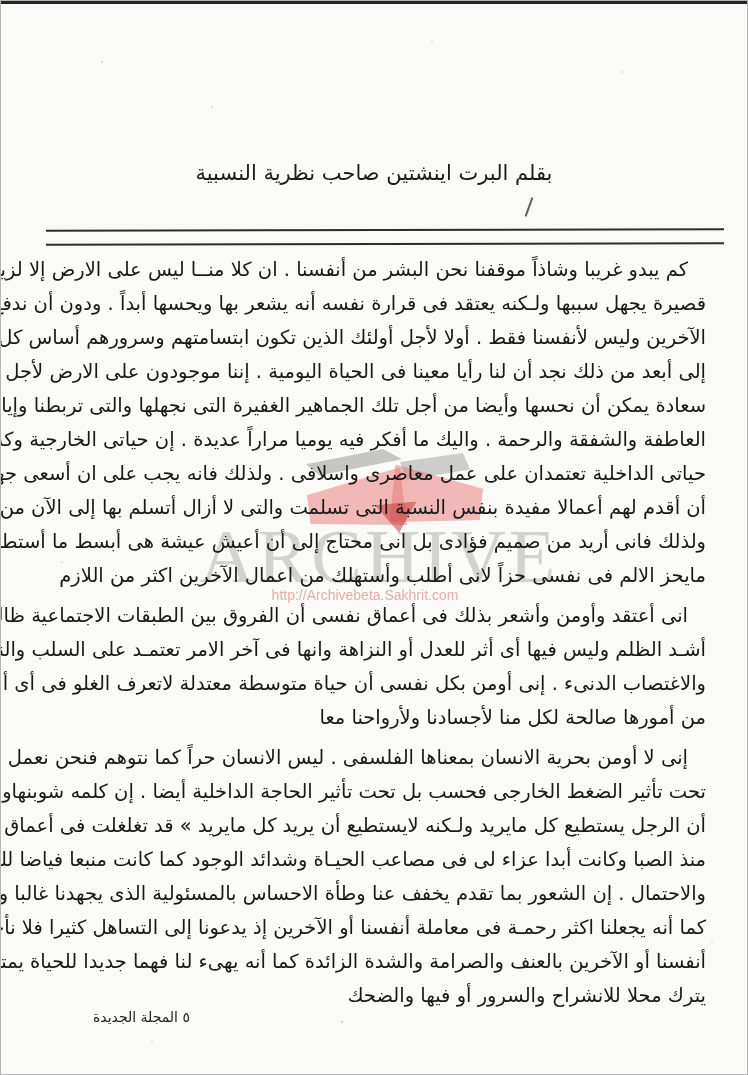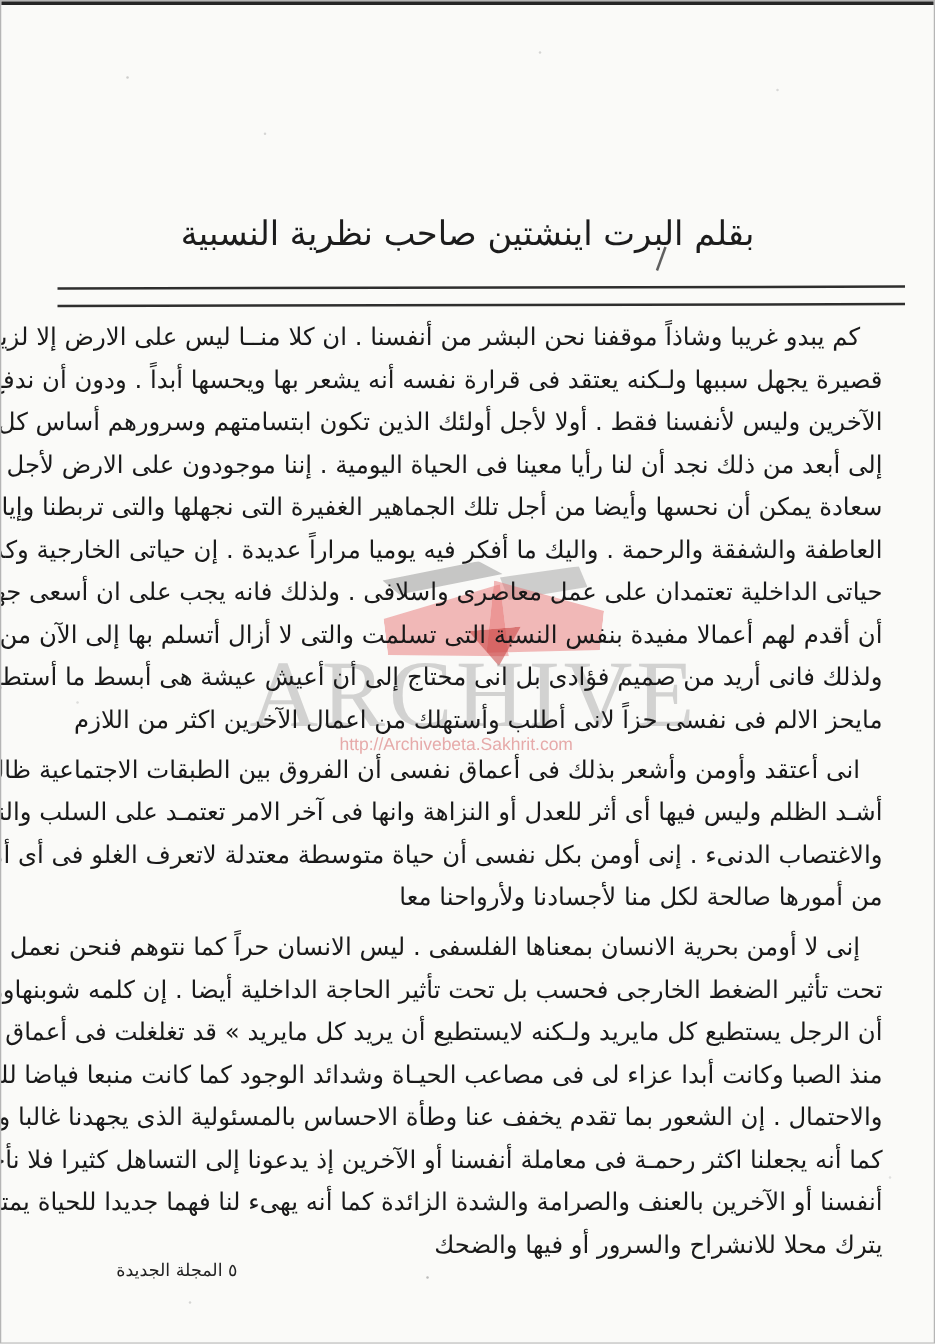--- a/index.html
+++ b/index.html
@@ -29,22 +29,22 @@
                 610px 880px 0 rgba(130,130,130,0.22),
                 -40px 500px 0 rgba(130,130,130,0.25);
   }
   .page-title {
     position: absolute; left: 0; top: 84px; width: 100%;
     text-align: center; font-size: 46px; font-weight: 700;
     letter-spacing: 1px; color: #141414; margin: 0;
     font-family: "DejaVu Sans", sans-serif;
   }
   .byline {
-    position: absolute; left: 0; top: 171px; width: 100%;
-    text-align: center; font-size: 27px; color: #1c1c1c;
+    position: absolute; left: 0; top: 160px; width: 100%;
+    text-align: center; font-size: 21px; color: #1c1c1c;
   }
   .rule {
     position: absolute; left: 45px; width: 678px; height: 2px;
     background: #2e2e2e; transform: rotate(-0.12deg);
   }
   .rule-top { top: 228px; }
   .rule-bottom { top: 242px; }
   .stray-mark {
     position: absolute; left: 527px; top: 196px; width: 2px; height: 20px;
     background: #3a3a3a; transform: rotate(20deg); opacity: 0.8;

